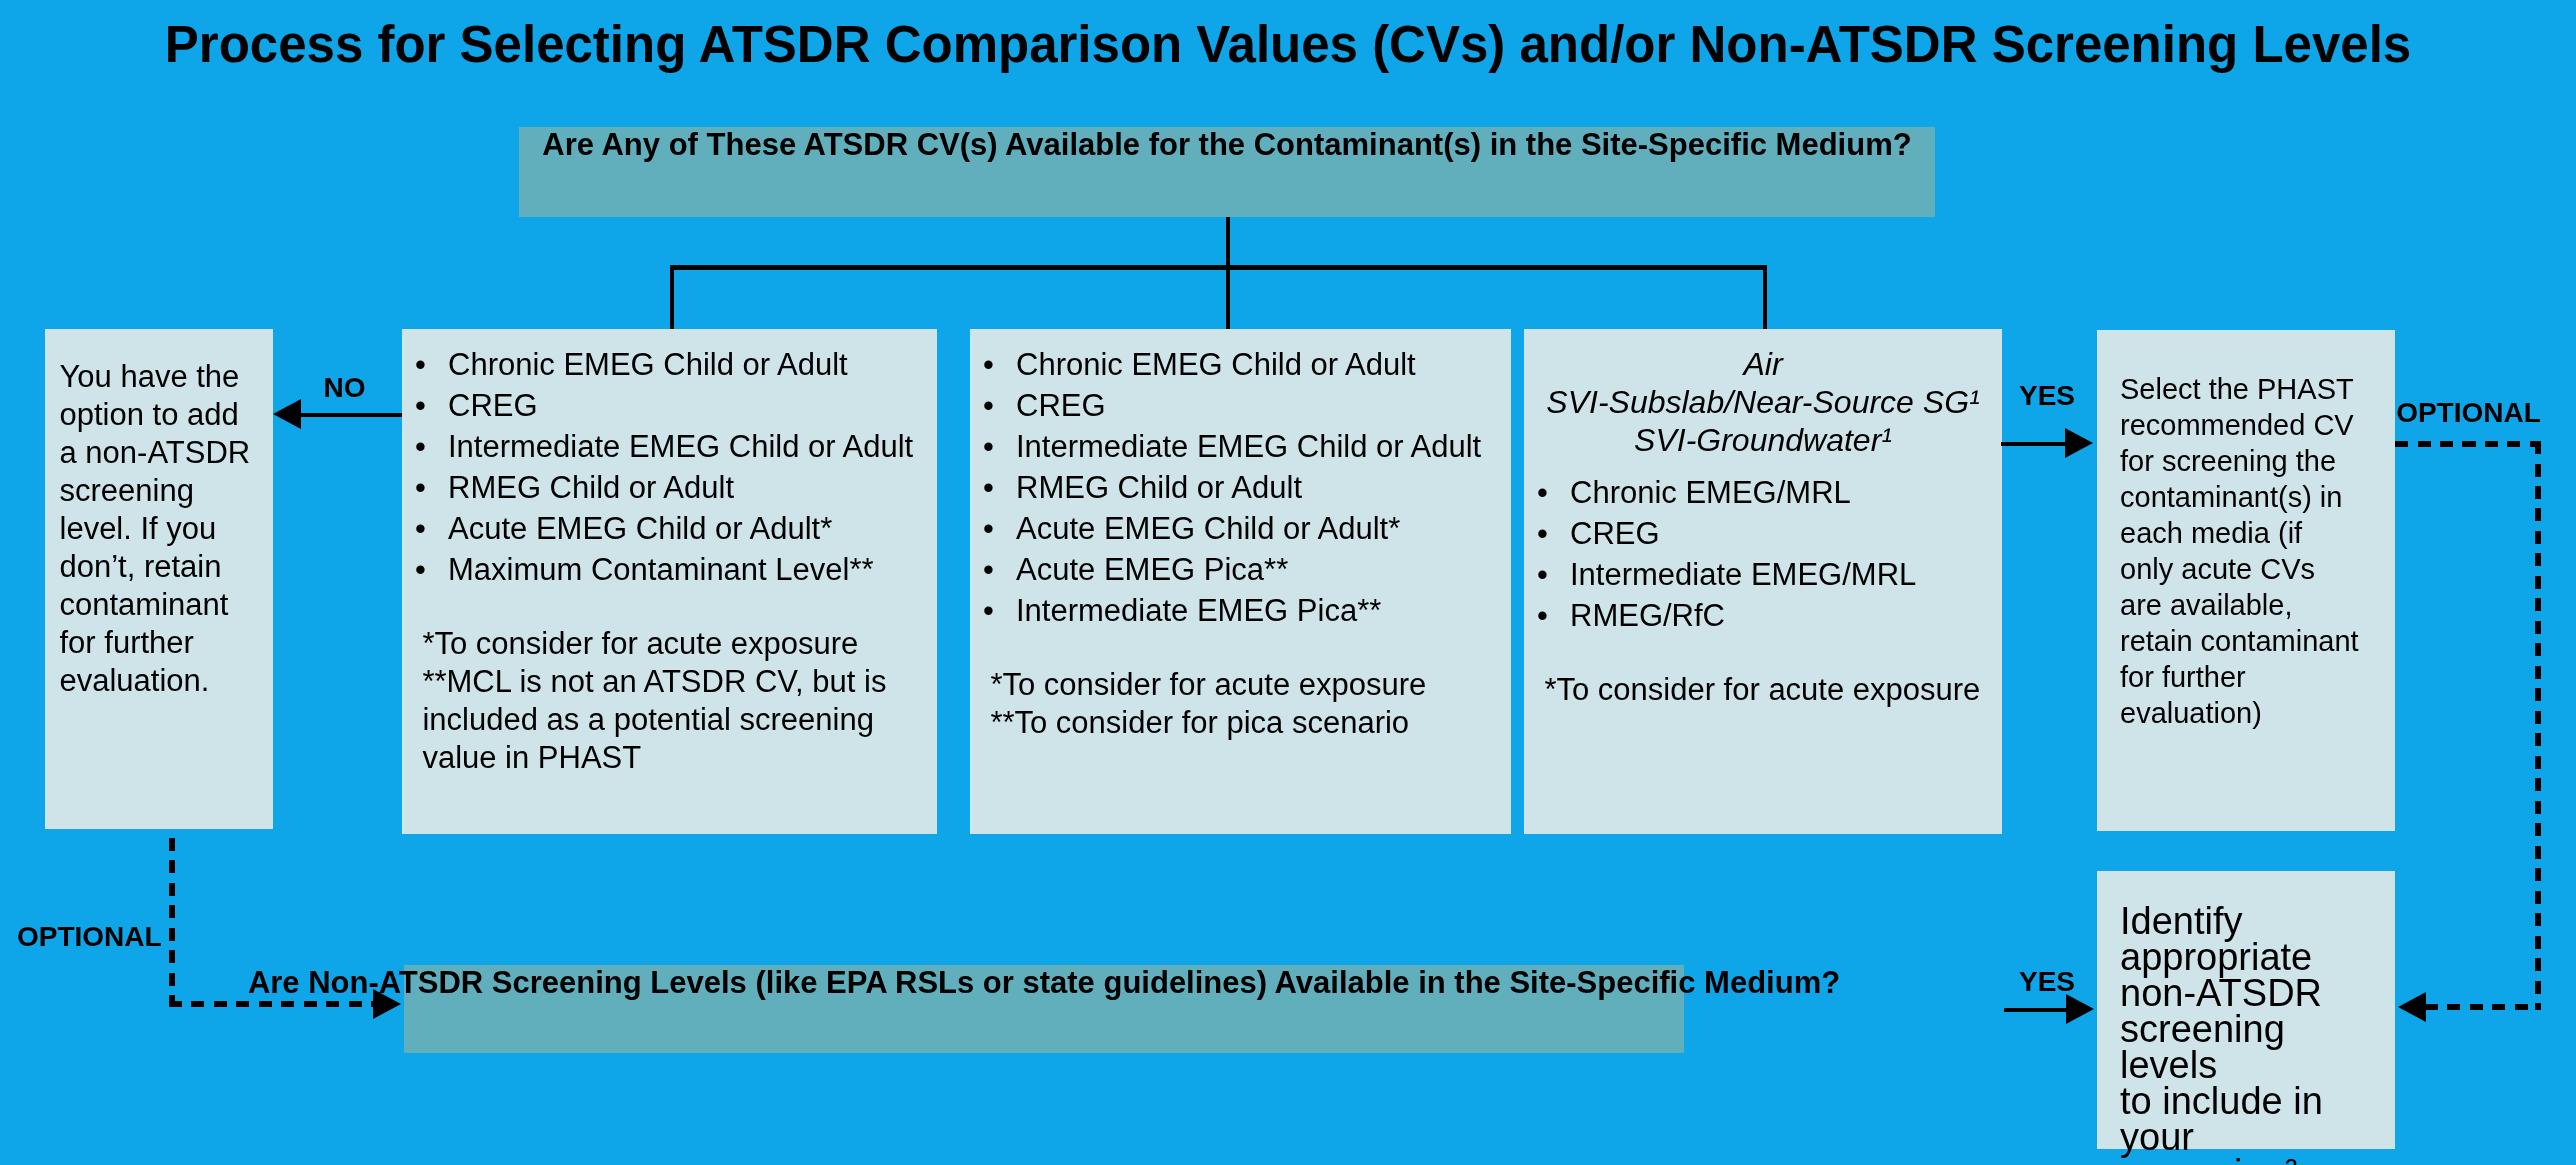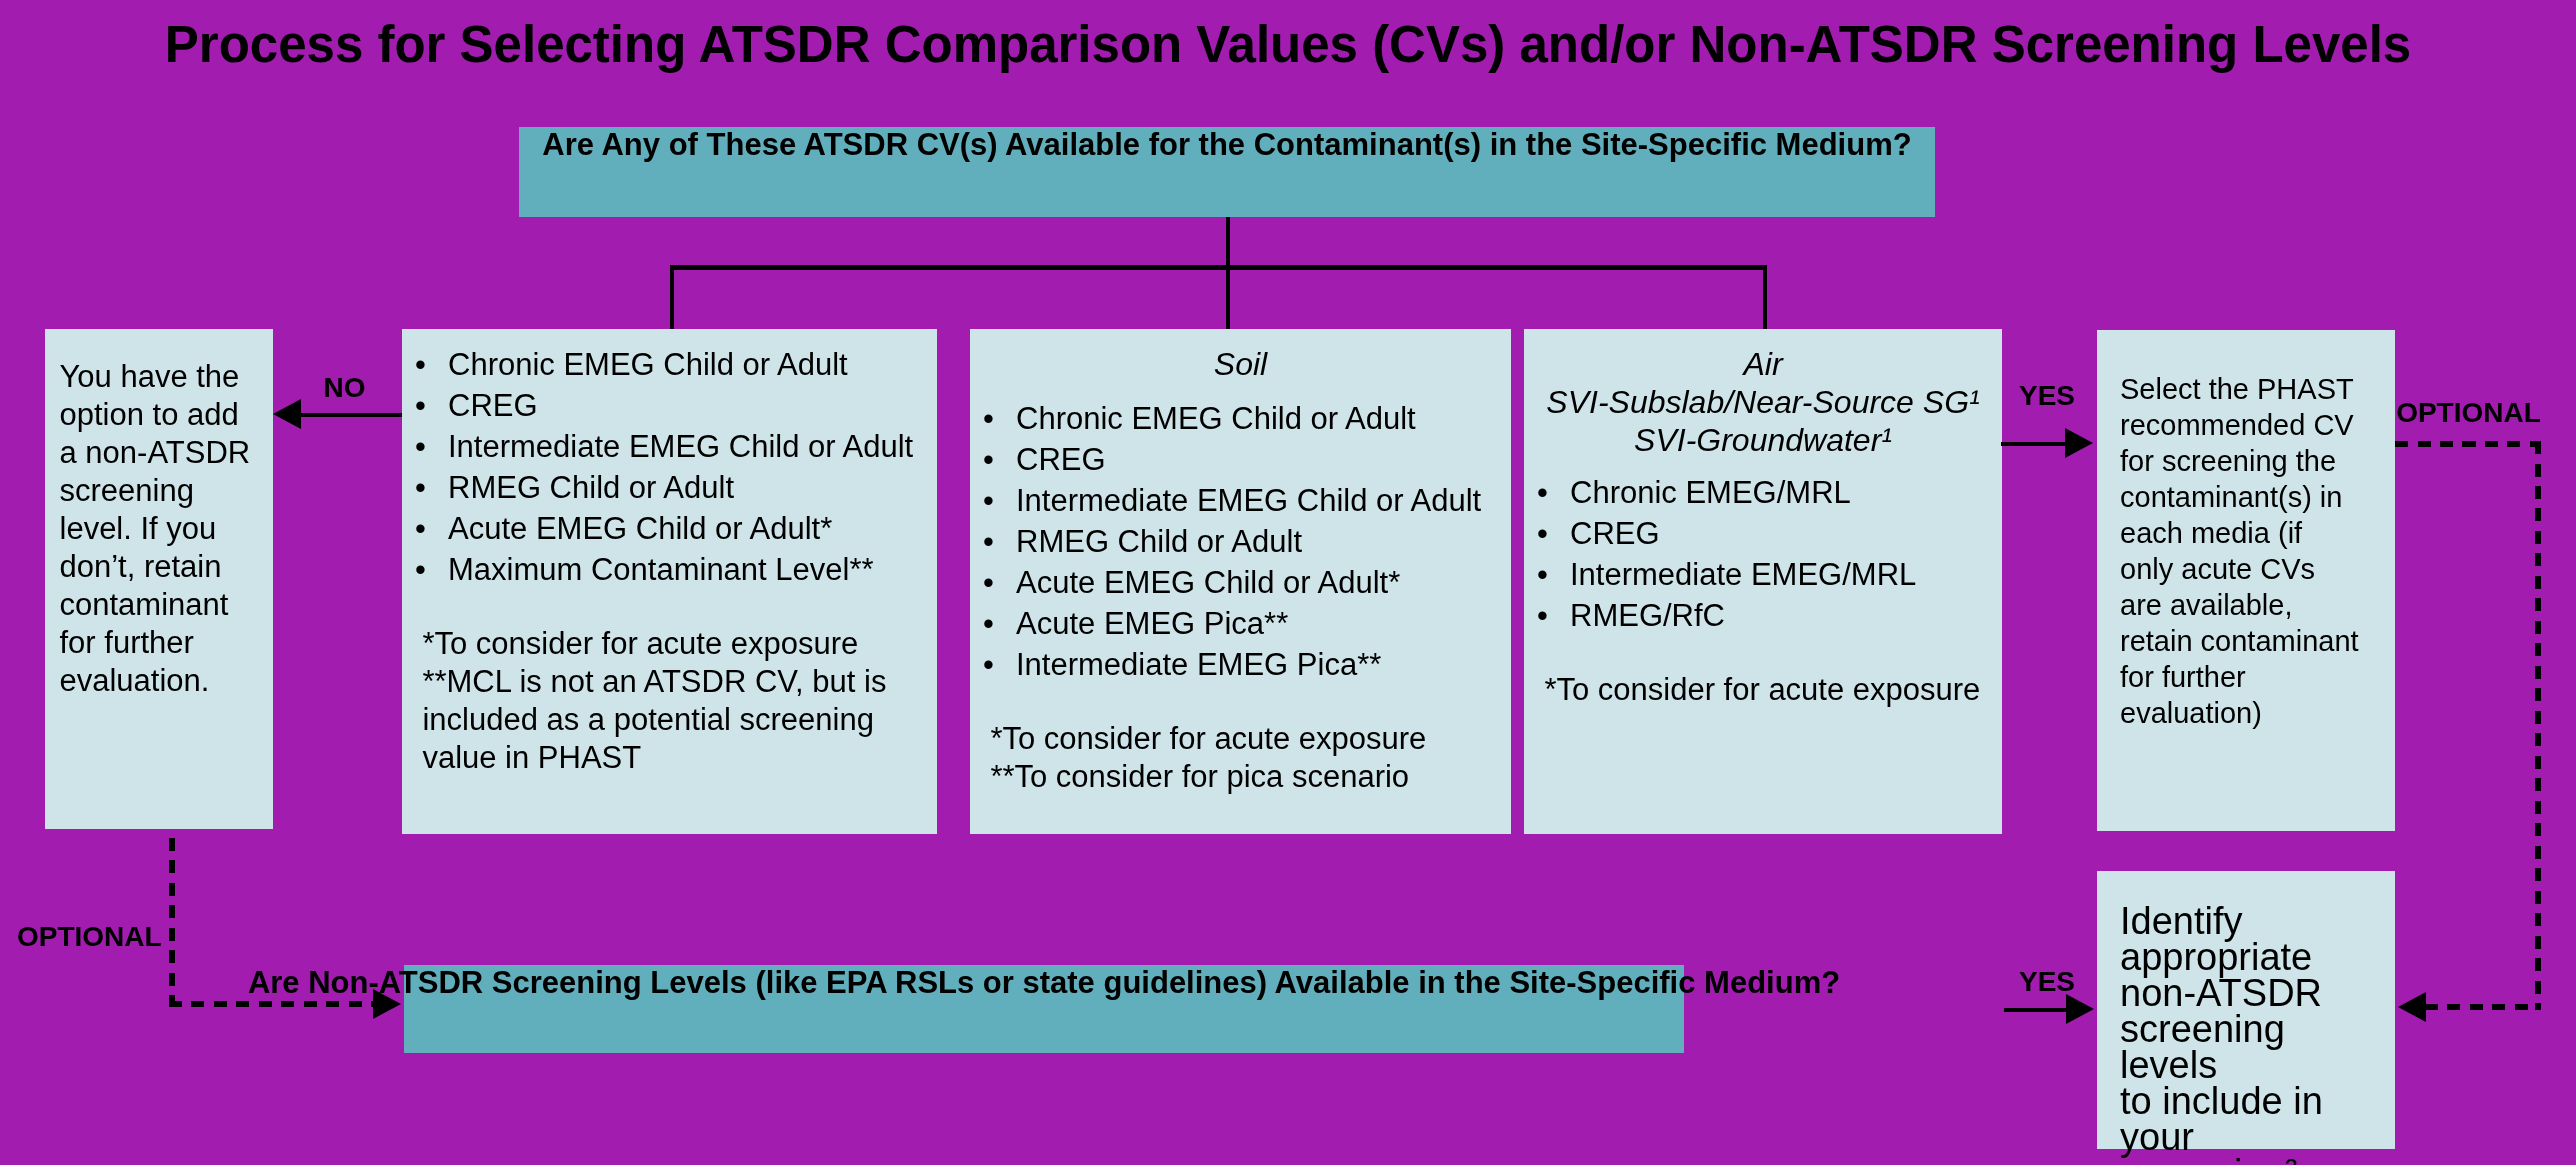--- a/index.html
+++ b/index.html
@@ -1,18 +1,18 @@
 <!DOCTYPE html>
 <html style="font-size:11.6px"><head>
 <meta charset="utf-8">
 <style>
   html,body { margin:0; padding:0; background:#ffffff; }
   * { box-sizing:border-box; }
   .canvas {
-    position:relative; width:2576px; height:1166px; background:#a21caf;
+    position:relative; width:2576px; height:1166px; background:#0ea5e9;
     font-family:"Liberation Sans", sans-serif; color:#000;
   }
   .title {
     position:absolute; top:14.5px; left:0; width:100%;
     text-align:center; font-size:51px; font-weight:bold; white-space:nowrap;
   }
   .qbox {
     position:absolute; background:#61aebc;
     display:flex; align-items:flex-start; justify-content:center;
     font-weight:bold; font-size:31px; text-align:center; white-space:nowrap;
@@ -91,21 +91,20 @@
       <li>Acute EMEG Child or Adult*</li>
       <li>Maximum Contaminant Level**</li>
     </ul>
     <div class="footnotes">
       <div>*To consider for acute exposure</div>
       <div>**MCL is not an ATSDR CV, but is included as a potential screening value in PHAST</div>
     </div>
   </div>
 
   <div class="media" id="box-soil">
-    <div class="mtitle">Soil</div>
     <ul>
       <li>Chronic EMEG Child or Adult</li>
       <li>CREG</li>
       <li>Intermediate EMEG Child or Adult</li>
       <li>RMEG Child or Adult</li>
       <li>Acute EMEG Child or Adult*</li>
       <li>Acute EMEG Pica**</li>
       <li>Intermediate EMEG Pica**</li>
     </ul>
     <div class="footnotes">

